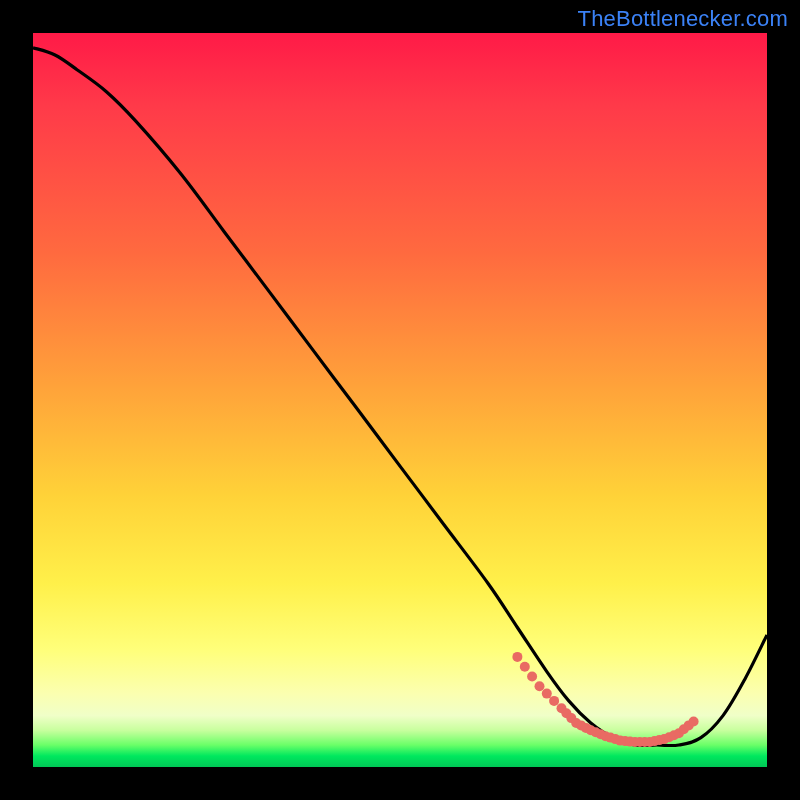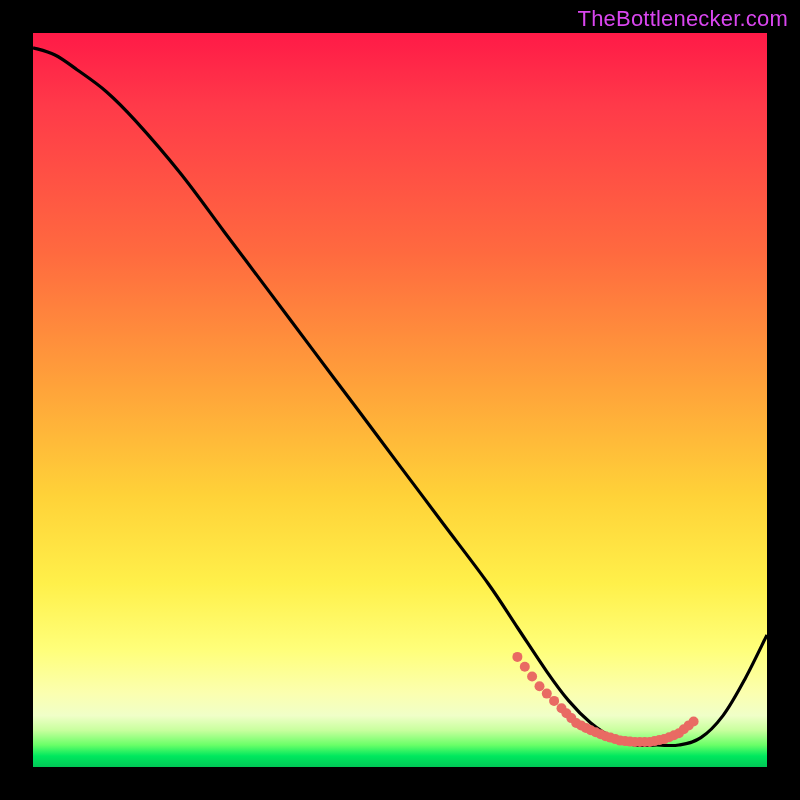--- a/index.html
+++ b/index.html
@@ -37,21 +37,21 @@
       #c8ff9e 95%,
       #6aff68 97%,
       #00e85e 98.5%,
       #00c856 100%
     );
   }
   .watermark {
     position: absolute;
     top: 6px;
     right: 12px;
-    color: #d946ef;
+    color: #3b82f6;
     font-size: 22px;
     letter-spacing: 0.2px;
     user-select: none;
   }
   svg.curve {
     position: absolute;
     left: 0;
     top: 0;
   }
 </style>

